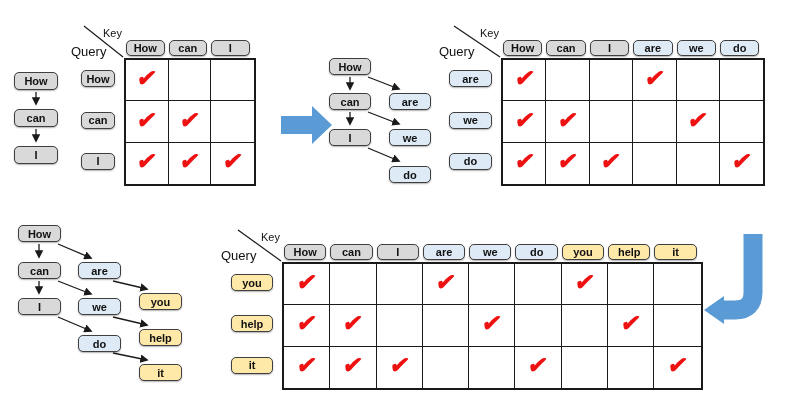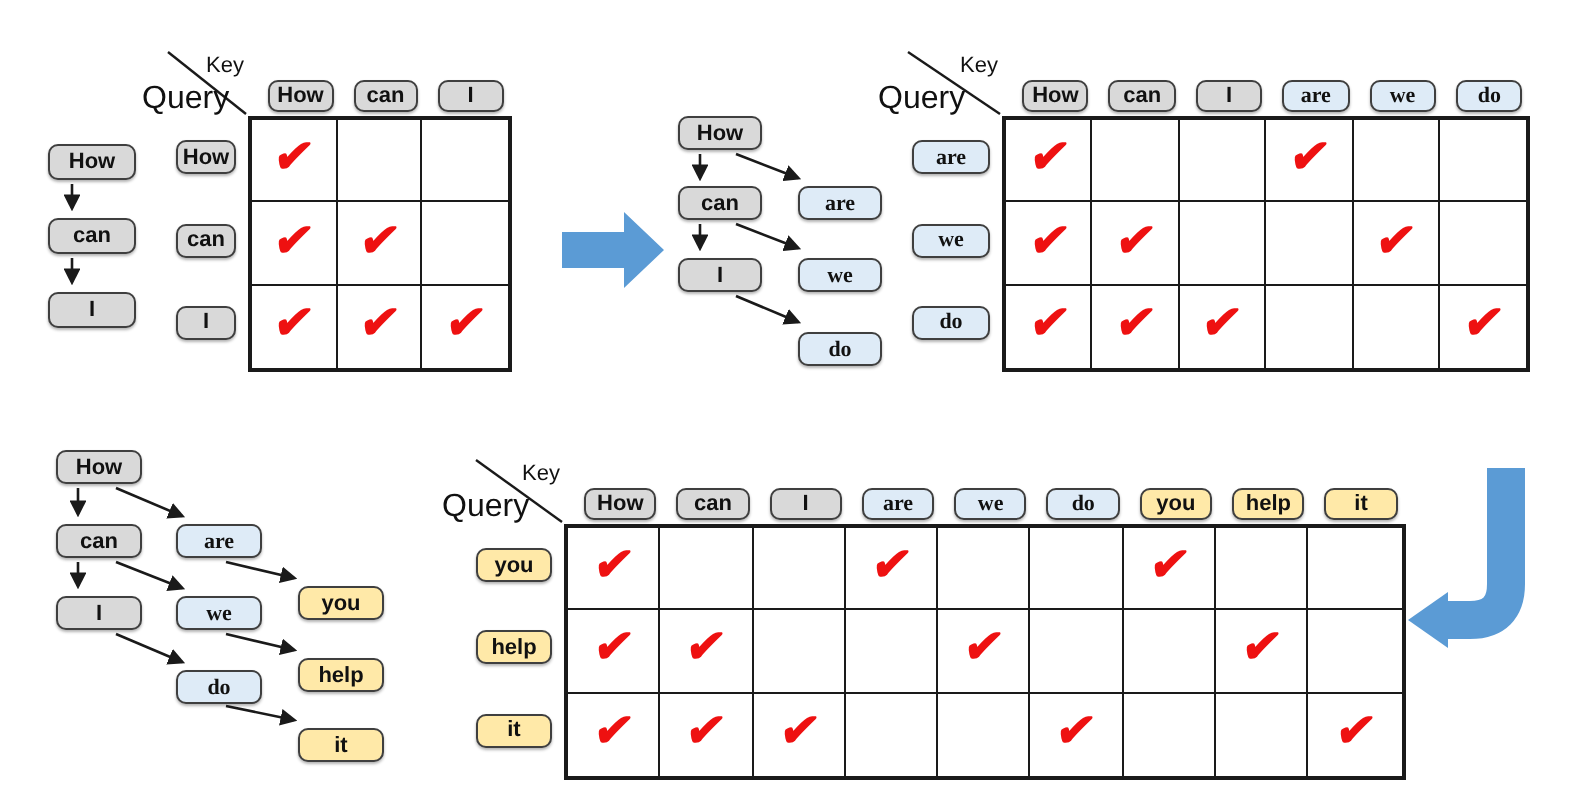--- a/index.html
+++ b/index.html
@@ -4,31 +4,31 @@
 <style>
   html,body{margin:0;padding:0;background:#ffffff;}
   #canvas{position:relative;width:788px;height:402px;background:#fff;overflow:hidden;
           font-family:"Liberation Sans",sans-serif;}
 
   
   .tok{position:absolute;box-sizing:border-box;height:17px;
        border:1.5px solid var(--c-border,#3f3f3f);border-radius:5px;
        background:var(--c-gray,#d9d9d9);display:flex;align-items:center;justify-content:center;
        font-size:11px;font-weight:bold;color:#111;
-       box-shadow:0 1px 1.5px rgba(0,0,0,.3);margin-left:10px;}
+       box-shadow:0 1px 1.5px rgba(0,0,0,.3);}
   .tok.gray{background:var(--c-gray,#d9d9d9);}
-  .tok.blue{background:var(--c-blue,#deebf7);font-family:Liberation Serif, serif;}
+  .tok.blue{background:var(--c-blue,#deebf7);}
   .tok.yellow{background:var(--c-yellow,#ffe9a8);}
 
   
   .matrix{position:absolute;}
   .matrix .corner{position:absolute;left:0;top:0;width:var(--qw);height:var(--kh);overflow:visible;}
   .matrix .corner svg{position:absolute;left:0;top:0;overflow:visible;}
   .matrix .key-label{position:absolute;top:3px;right:2px;font-size:11px;color:#111;text-align:center;}
-  .matrix .query-label{position:absolute;bottom:-1px;left:-7px;font-size:16px;color:#111;}
+  .matrix .query-label{position:absolute;bottom:-1px;left:-7px;font-size:13px;color:#111;}
   .matrix .keys{position:absolute;left:var(--qw);top:0;height:var(--kh);display:flex;}
   .matrix .key-slot{width:var(--cw);display:flex;align-items:flex-end;justify-content:center;padding-bottom:2px;box-sizing:border-box;}
   .matrix .key-slot .tok{position:static;height:16px;width:calc(var(--cw) - 4px);}
   .matrix .queries{position:absolute;left:0;top:var(--kh);display:flex;flex-direction:column;}
   .matrix .q-slot{height:var(--ch);width:var(--qw);display:flex;align-items:center;justify-content:center;padding-right:6px;box-sizing:border-box;}
   .matrix .q-slot .tok{position:static;width:calc(var(--qw) - 12px);}
   .matrix .grid{position:absolute;left:var(--qw);top:var(--kh);display:grid;
                 border:2px solid var(--c-line,#1a1a1a);background:#fff;}
   .matrix .cell{box-sizing:border-box;width:var(--cw);height:var(--ch);
                 border-right:1.4px solid var(--c-line,#1a1a1a);

